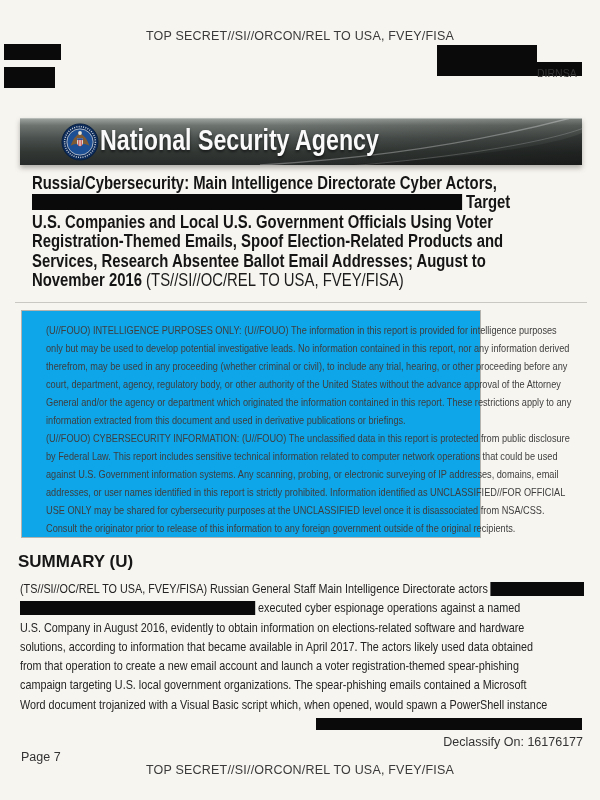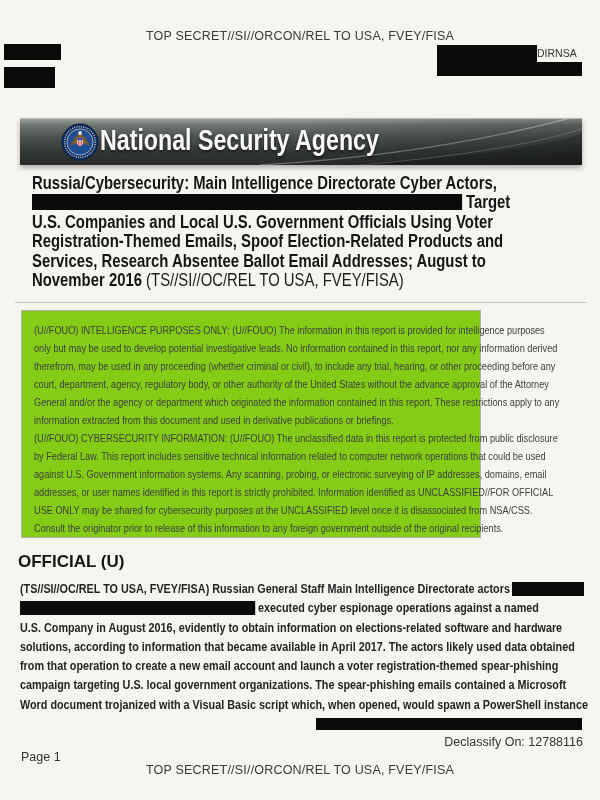--- a/index.html
+++ b/index.html
@@ -8,21 +8,21 @@
     background:#f7f5f0;overflow:hidden;
     font-family:"Liberation Sans","DejaVu Sans",sans-serif;
     color:#222;
   }
   .abs{position:absolute;}
   .redact{background:#0a0a0a;display:inline-block;}
   .rect{position:absolute;background:#0a0a0a;}
   
   .classline{width:600px;text-align:center;font-size:12.5px;color:#3a3a3a;letter-spacing:.2px;white-space:nowrap;}
   
-  .dirnsa{font-size:10.5px;color:#333;white-space:nowrap;}
+  .dirnsa{font-size:10.5px;color:#333;white-space:nowrap;margin-top:20px;}
   
   .banner{
     left:20px;top:118px;width:562px;height:46px;
     background:linear-gradient(180deg,#9aa09c 0%,#6d736f 14%,#4a504d 42%,#323734 72%,#272b29 100%);
     border-top:1px solid #b7bbb7;border-bottom:1px solid #14171 5;
     box-shadow:0 3px 5px rgba(90,88,80,.45);
   }
   .banner .shade{position:absolute;inset:0;background:linear-gradient(90deg,rgba(0,0,0,0) 45%,rgba(0,0,0,.22) 100%);}
   .agency-name{
     position:absolute;left:80px;top:5px;
@@ -37,32 +37,32 @@
     font-weight:700;font-size:17.5px;line-height:19.4px;color:#151515;
     white-space:pre;transform:scaleX(.85);transform-origin:0 0;width:660px;
   }
   .title .line .plain{font-weight:400;color:#1c1c1c;}
   .title .redact{height:16px;vertical-align:-2px;}
   
   .hr{left:15px;top:302px;width:572px;height:1px;background:#cac8c2;}
   
   .noticebox{
     left:21px;top:310px;width:460px;height:228px;
-    border:1px solid #b5b3ad;background:#84cc16;
-    padding:10px 0 0 12px;box-sizing:border-box;
+    border:1px solid #b5b3ad;background:#0ea5e9;
+    padding:10px 0 0 24px;box-sizing:border-box;
   }
   .noticebox .para{margin:0;}
   .noticebox .para + .para{margin-top:0;}
   .noticebox .line{
     font-size:10.8px;line-height:18px;color:#3e3e3e;white-space:pre;
     transform:scaleX(.85);transform-origin:0 0;width:640px;
   }
   
   .summary-heading{left:18px;top:552px;font-size:17px;font-weight:700;color:#161616;white-space:nowrap;}
-  .summary{left:20px;top:579px;width:562px;font-weight:bold;}
+  .summary{left:20px;top:579px;width:562px;}
   .summary .line{
     display:flex;align-items:center;
     font-size:13.5px;line-height:19.3px;color:#242424;white-space:pre;
     transform:scaleX(.8);transform-origin:0 0;width:705px;
   }
   .summary .redact{height:14px;}
   .summary .fill{flex:1 1 auto;margin-left:3px;height:14px;background:#0a0a0a;}
   
   .declassify{right:17px;top:735px;font-size:12.5px;color:#333;text-align:right;white-space:nowrap;}
   .pagenum{left:21px;top:750px;font-size:12.5px;color:#333;white-space:nowrap;}
@@ -125,29 +125,29 @@
     <div class="para">
         <div class="line"><span>(U//FOUO) CYBERSECURITY INFORMATION: (U//FOUO) The unclassified data in this report is protected from public disclosure</span></div>
         <div class="line"><span>by Federal Law. This report includes sensitive technical information related to computer network operations that could be used</span></div>
         <div class="line"><span>against U.S. Government information systems. Any scanning, probing, or electronic surveying of IP addresses, domains, email</span></div>
         <div class="line"><span>addresses, or user names identified in this report is strictly prohibited. Information identified as UNCLASSIFIED//FOR OFFICIAL</span></div>
         <div class="line"><span>USE ONLY may be shared for cybersecurity purposes at the UNCLASSIFIED level once it is disassociated from NSA/CSS.</span></div>
         <div class="line"><span>Consult the originator prior to release of this information to any foreign government outside of the original recipients.</span></div>
       </div>
   </div>
 
-  <div class="abs summary-heading">OFFICIAL (U)</div>
+  <div class="abs summary-heading">SUMMARY (U)</div>
   <div class="abs summary">
       <div class="line"><span>(TS//SI//OC/REL TO USA, FVEY/FISA) Russian General Staff Main Intelligence Directorate actors</span><span class="fill"></span></div>
       <div class="line"><span class="redact" style="width: 293.75px;"></span><span> executed cyber espionage operations against a named</span></div>
       <div class="line"><span>U.S. Company in August 2016, evidently to obtain information on elections-related software and hardware</span></div>
       <div class="line"><span>solutions, according to information that became available in April 2017. The actors likely used data obtained</span></div>
       <div class="line"><span>from that operation to create a new email account and launch a voter registration-themed spear-phishing</span></div>
       <div class="line"><span>campaign targeting U.S. local government organizations. The spear-phishing emails contained a Microsoft</span></div>
       <div class="line"><span>Word document trojanized with a Visual Basic script which, when opened, would spawn a PowerShell instance</span></div>
     </div>
 
   <div class="rect" style="left: 316px; top: 718px; width: 266px; height: 12px;"></div>
-  <div class="abs declassify">Declassify On: 12788116</div>
-  <div class="abs pagenum">Page 1</div>
+  <div class="abs declassify">Declassify On: 16176177</div>
+  <div class="abs pagenum">Page 7</div>
   <div class="abs classline footerline" style="left:0;">TOP SECRET//SI//ORCON/REL TO USA, FVEY/FISA</div>
 
 </div>
 
 </body></html>

